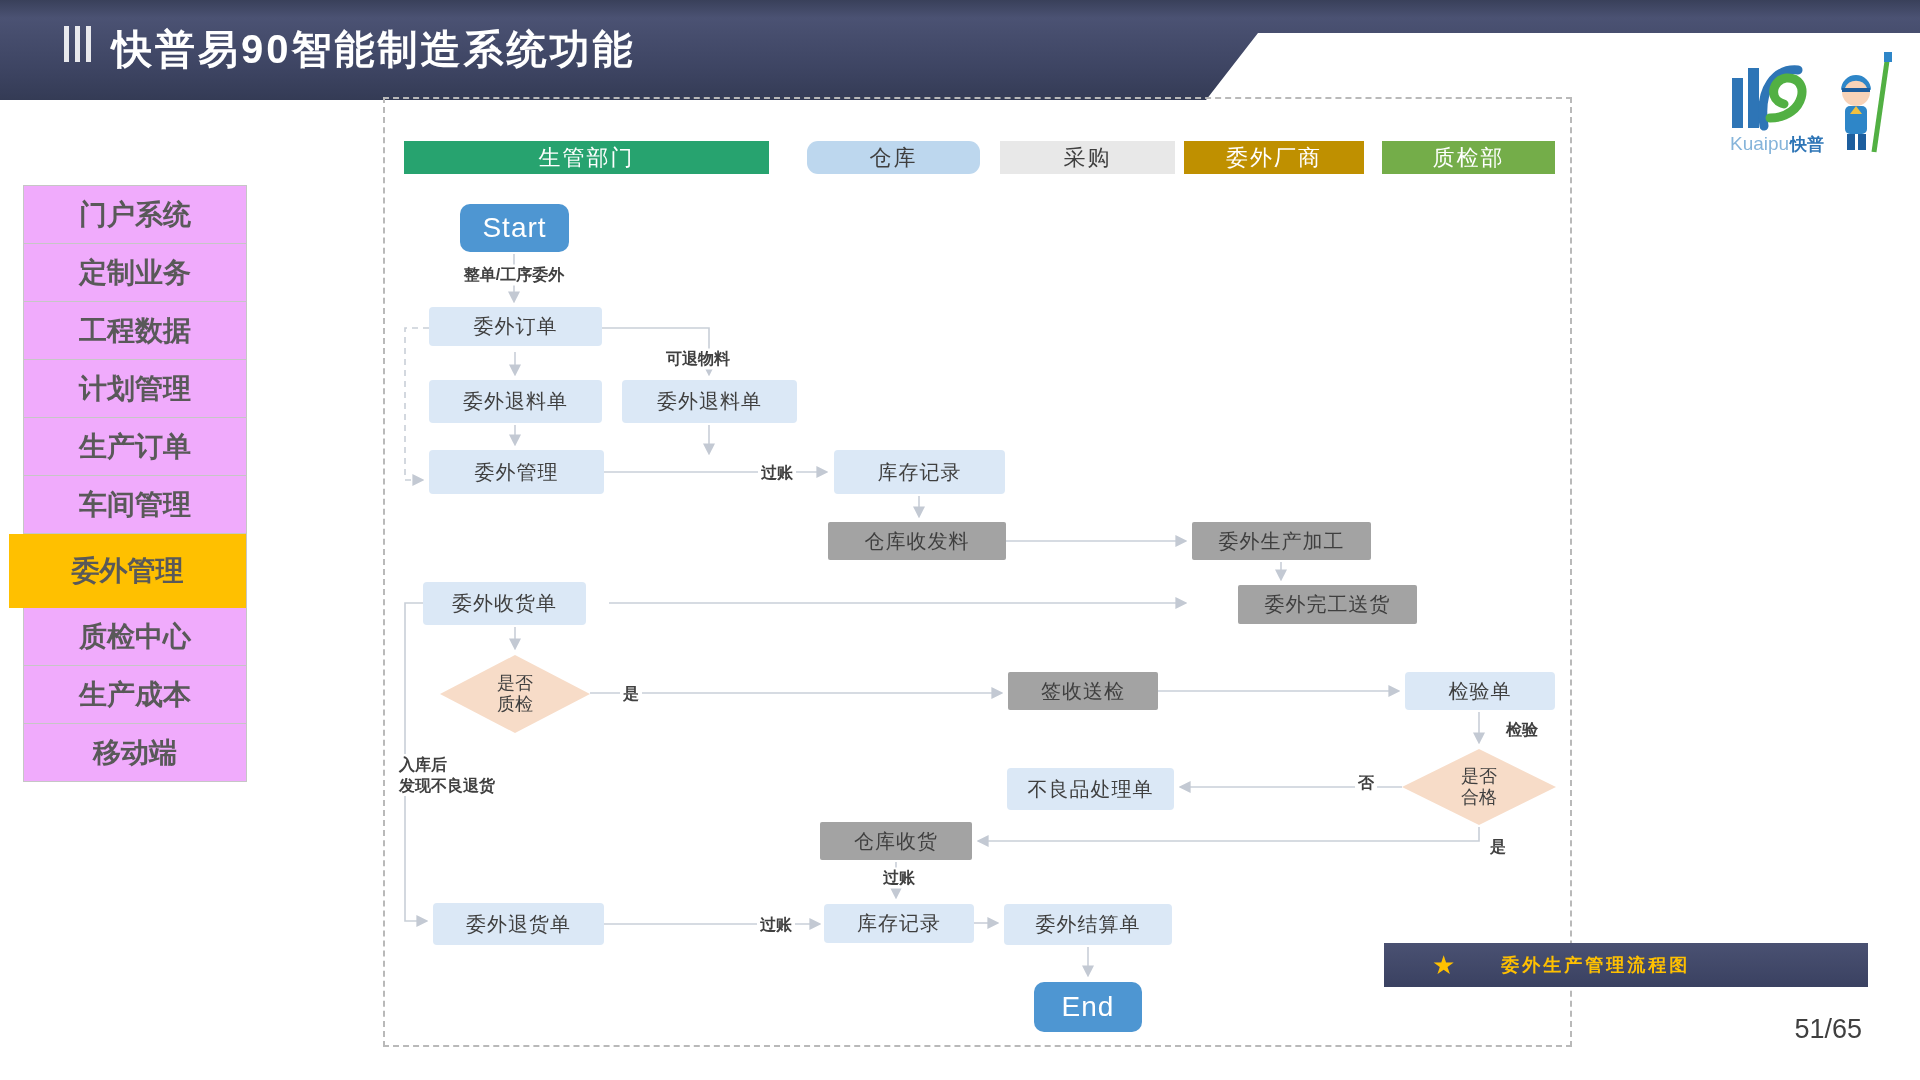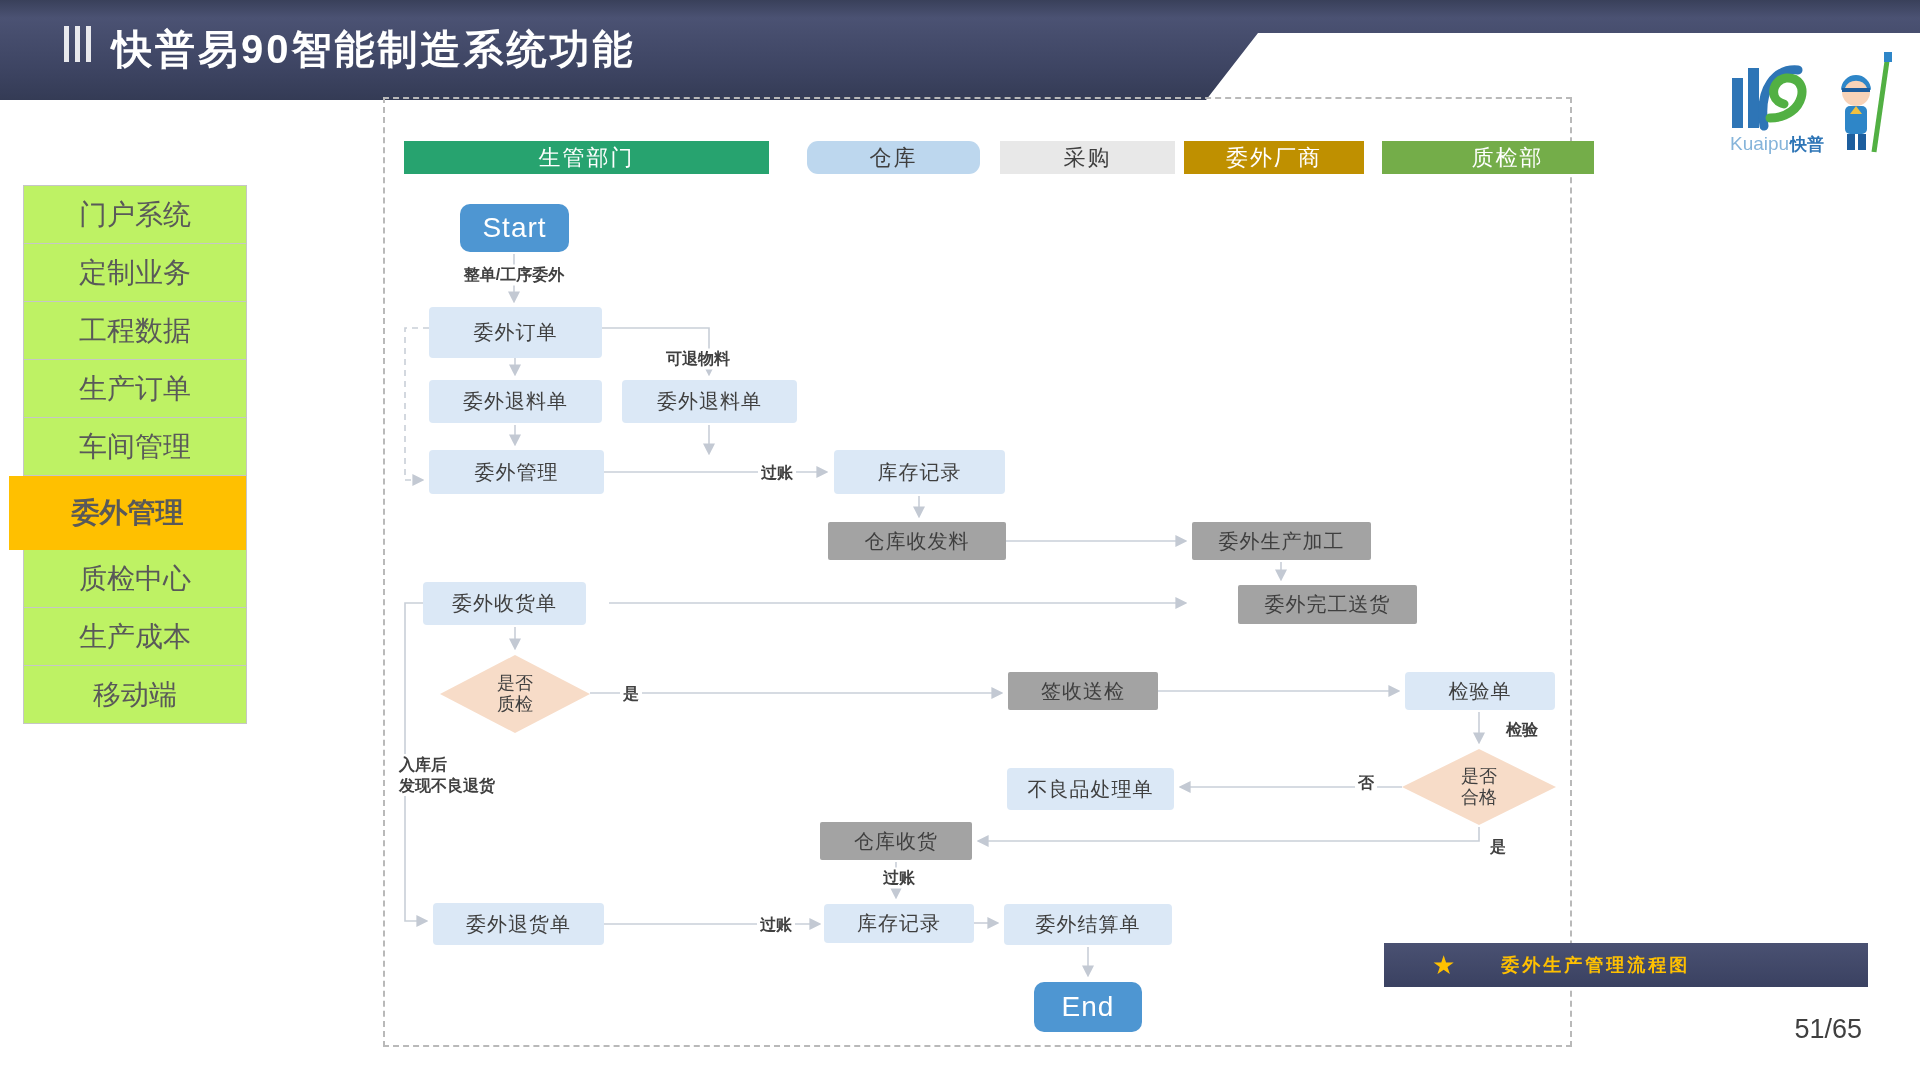--- a/index.html
+++ b/index.html
@@ -14,35 +14,35 @@
   .hdr-bars i{display:block;width:5px;height:36px;background:rgba(255,255,255,.88);}
   .hdr-title{position:absolute;left:112px;top:22px;font-size:40px;font-weight:bold;
              color:#ffffff;letter-spacing:3px;}
 
   
   .logo{position:absolute;left:1728px;top:48px;width:184px;height:112px;}
 
   
   .sidebar{position:absolute;left:23px;top:185px;width:222px;border:1px solid #c6c6c6;background:#fff;}
   .side-item{height:57px;border-bottom:1px solid #c6c6c6;display:flex;align-items:center;
-             justify-content:center;font-size:28px;color:#595959;cursor:pointer;background:#bef264;}
+             justify-content:center;font-size:28px;color:#595959;cursor:pointer;background:#f0abfc;font-weight:bold;}
   .side-item:last-child{border-bottom:none;}
   .side-item.active{position:relative;margin-left:-15px;width:237px;height:74px;
              background:#FFC000;font-weight:bold;border-bottom:none;z-index:2;}
 
   
   .flow{position:absolute;left:383px;top:97px;width:1189px;height:950px;
         border:2px dashed #b9b9b9;box-sizing:border-box;}
   .flow svg{position:absolute;left:0;top:0;}
   .col{position:absolute;height:33px;display:flex;align-items:center;justify-content:center;
        font-size:22px;letter-spacing:2px;}
   .col.white{color:#ffffff;}
   .col.dark{color:#3f3f3f;}
   .c0{background:#27A36F;} .c1{background:#BDD7EE;} .c2{background:#E8E8E8;}
-  .c3{background:#BF9000;} .c4{background:#74AD49;padding-left:39px;}
+  .c3{background:#BF9000;} .c4{background:#74AD49;}
 
   .node{position:absolute;display:flex;align-items:center;justify-content:center;
         font-size:20px;color:#3f3f3f;letter-spacing:1px;box-sizing:border-box;}
   .blue{background:#dbe8f6;border-radius:4px;}
   .peach{background:#a3a3a3;border-radius:2px;}
   .startend{background:#4e96d2;color:#ffffff;border-radius:10px;font-size:28px;letter-spacing:1px;}
 
   .dia-text{position:absolute;transform:translate(-50%,-50%);text-align:center;
             font-size:18px;line-height:21px;color:#3f3f3f;white-space:nowrap;}
   .lbl{position:absolute;transform:translate(-50%,-50%);font-size:16px;font-weight:600;
@@ -89,20 +89,21 @@
       <rect x="130" y="86" width="8" height="16" fill="#1d5e9e"></rect>
       <text x="2" y="102" font-size="19" fill="#85b4da" font-family="Liberation Sans, sans-serif">Kuaipu</text>
       <text x="62" y="102" font-size="17" font-weight="bold" fill="#2e75b6" font-family="Liberation Sans, sans-serif">快普</text>
     </svg>
   </div>
 
   <div class="sidebar">
     <div class="side-item">门户系统</div>
     <div class="side-item">定制业务</div>
     <div class="side-item">工程数据</div>
+    <div class="side-item">计划管理</div>
     <div class="side-item">生产订单</div>
     <div class="side-item">车间管理</div>
     <div class="side-item active">委外管理</div>
     <div class="side-item">质检中心</div>
     <div class="side-item">生产成本</div>
     <div class="side-item">移动端</div>
   </div>
 
   <div class="flow">
 
@@ -140,21 +141,21 @@
       <polygon points="1094,650 1171,688 1094,726 1017,688" fill="#f7dcc8"></polygon>
     </svg>
 
     <div class="col c0 white" style="left:19px;top:42px;width:365px;">生管部门</div>
     <div class="col c1 dark" style="left:422px;top:42px;width:173px;border-radius:11px;">仓库</div>
     <div class="col c2 dark" style="left:615px;top:42px;width:175px;">采购</div>
     <div class="col c3 white" style="left:799px;top:42px;width:180px;">委外厂商</div>
     <div class="col c4 white" style="left:997px;top:42px;width:173px;">质检部</div>
 
     <div class="node startend" style="left:75px;top:105px;width:109px;height:48px;">Start</div>
-    <div class="node blue" style="left:44px;top:208px;width:173px;height:51px;">委外订单</div>
+    <div class="node blue" style="left:44px;top:208px;width:173px;height:39px;">委外订单</div>
     <div class="node blue" style="left:44px;top:281px;width:173px;height:43px;">委外退料单</div>
     <div class="node blue" style="left:237px;top:281px;width:175px;height:43px;">委外退料单</div>
     <div class="node blue" style="left:44px;top:351px;width:175px;height:44px;">委外管理</div>
     <div class="node blue" style="left:449px;top:351px;width:171px;height:44px;">库存记录</div>
     <div class="node peach" style="left:443px;top:423px;width:178px;height:38px;">仓库收发料</div>
     <div class="node peach" style="left:807px;top:423px;width:179px;height:38px;">委外生产加工</div>
     <div class="node peach" style="left:807px;top:486px;width:179px;height:39px;margin-left:46px;">委外完工送货</div>
     <div class="node blue" style="left:38px;top:483px;width:163px;height:43px;">委外收货单</div>
     <div class="node peach" style="left:623px;top:573px;width:150px;height:38px;">签收送检</div>
     <div class="node blue" style="left:1020px;top:573px;width:150px;height:38px;">检验单</div>

